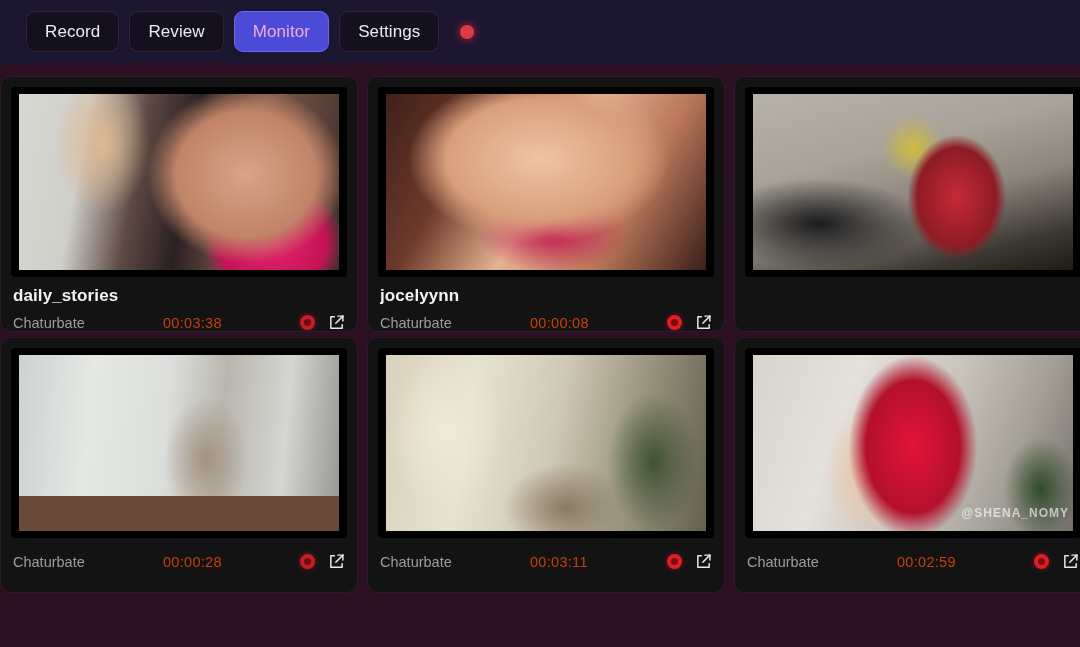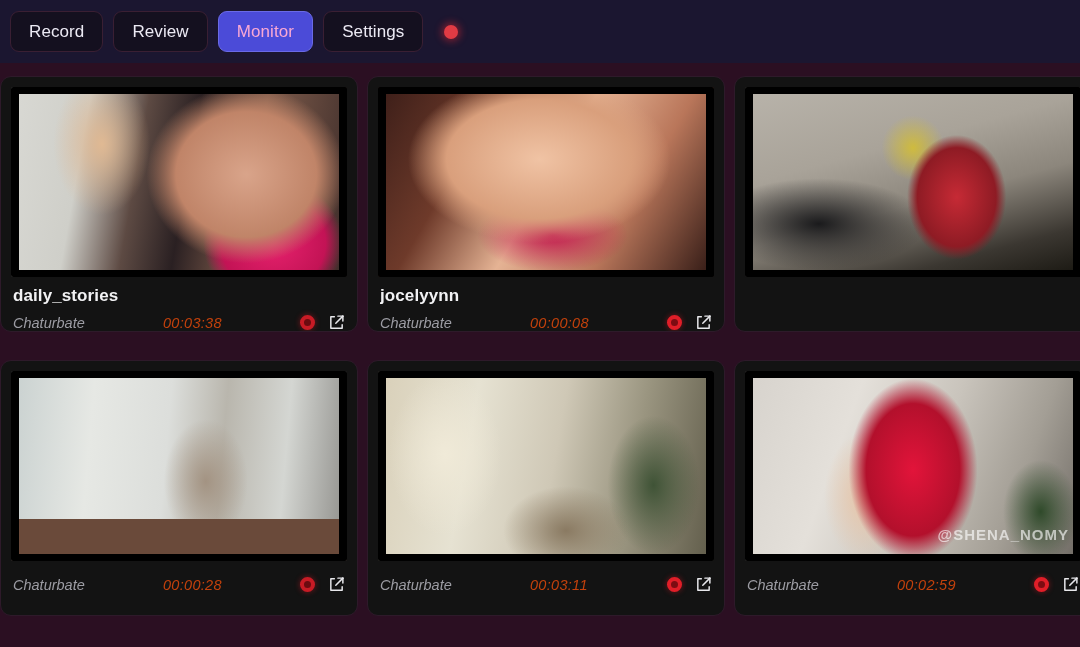--- a/index.html
+++ b/index.html
@@ -11,21 +11,21 @@
   }
   .app {
     position:relative; width:1080px; height:647px;
     background:#2b0f22;
   }
   
   .tabbar {
     position:absolute; left:0; top:0; width:1080px; height:63px;
     background:#1b1630;
     display:flex; align-items:center; gap:10px;
-    padding-left:10px;
+    padding-left:26px;
   }
   .tab {
     height:41px; min-width:76px;
     padding:0 18px;
     display:flex; align-items:center; justify-content:center;
     border-radius:9px;
     background:#14101f;
     border:1px solid #3a1f33;
     color:#eceaf4;
     font-size:17px;
@@ -47,21 +47,21 @@
     background:#e03b44;
     box-shadow:0 0 7px 3px rgba(215,40,50,.45);
   }
 
   
   .grid {
     position:absolute; left:0; top:76px;
     width:1080px;
     display:grid;
     grid-template-columns:repeat(3, 358px);
-    gap:28px 9px;
+    gap:5px 9px;
     padding:0 0 0 0;
   }
   .card {
     width:358px; height:256px;
     background:#131313;
     border-radius:11px;
     border:1px solid #2e1a2a;
     overflow:hidden;
     display:flex; flex-direction:column;
     cursor:pointer;
@@ -90,21 +90,21 @@
 
   .meta { padding:8px 12px 0 12px; }
   .name {
     font-size:17px; font-weight:bold; color:#f2f2f4;
     letter-spacing:.1px; line-height:22px;
     white-space:nowrap; overflow:hidden; text-overflow:ellipsis;
   }
   .subrow {
     margin-top:7px;
     display:flex; align-items:flex-end;
-    font-size:14.5px; color:#9c9ca3;font-style:italic;
+    font-size:14.5px; color:#9c9ca3;
   }
   .platform { width:150px; }
   .duration { flex:1; text-align:left; color:#c2410c; letter-spacing:.3px; }
   .actions { display:flex; align-items:center; gap:13px; }
   .icon-rec {
     width:15px; height:15px; border-radius:50%;
     border:4px solid #c71b25;
     background:#6b0b10;
     box-shadow:0 0 5px 1px rgba(190,25,35,.4);
     cursor:pointer;
@@ -136,21 +136,21 @@
       radial-gradient(ellipse 18% 48% at 82% 60%, #3f5336 0%, rgba(60,80,52,0) 76%),
       radial-gradient(ellipse 24% 30% at 56% 84%, #8a7a62 0%, rgba(130,115,92,0) 78%),
       linear-gradient(100deg,#d8cfb8 0%,#e6e2d2 28%,#cfc8b6 52%,#9a9580 74%,#5e5a48 100%); }
   .t6 { background:
       radial-gradient(ellipse 24% 60% at 50% 52%, #e2143a 0%, #b3102c 58%, rgba(170,15,40,0) 80%),
       radial-gradient(ellipse 16% 44% at 36% 66%, #e8c4a6 0%, rgba(220,180,150,0) 78%),
       radial-gradient(ellipse 14% 34% at 88% 74%, #2f4a2a 0%, rgba(45,70,40,0) 80%),
       linear-gradient(110deg,#d6d2cc 0%,#e4e0da 30%,#c9c4bc 55%,#a39e95 78%,#6d6862 100%); }
   .watermark {
     position:absolute; right:12px; bottom:18px; z-index:4;
-    font-size:15px; letter-spacing:1px; color:rgba(255,255,255,.62);
+    font-size:12px; letter-spacing:1px; color:rgba(255,255,255,.62);
     font-weight:bold;
   }
 </style>
 </head>
 <body>
 
 <div class="app">
 
   <div class="tabbar">
     <div class="tab">

